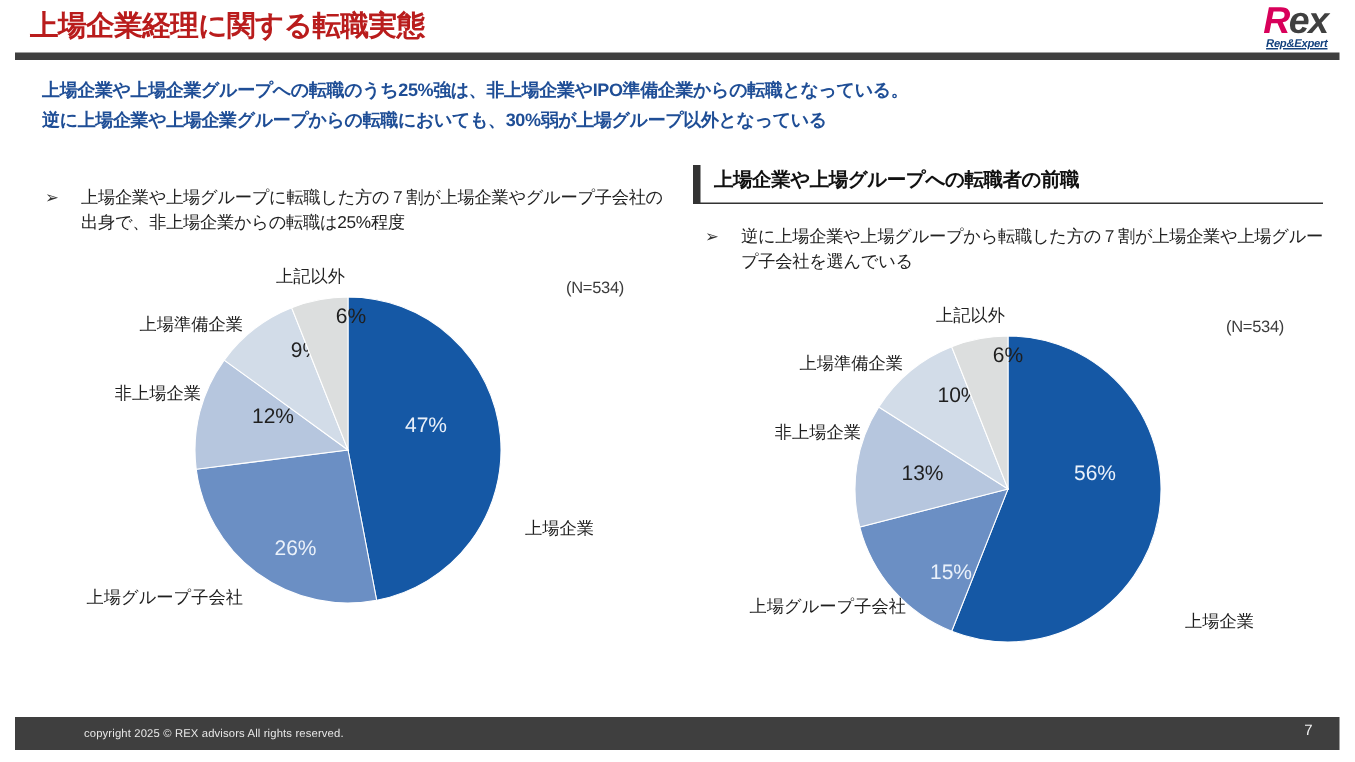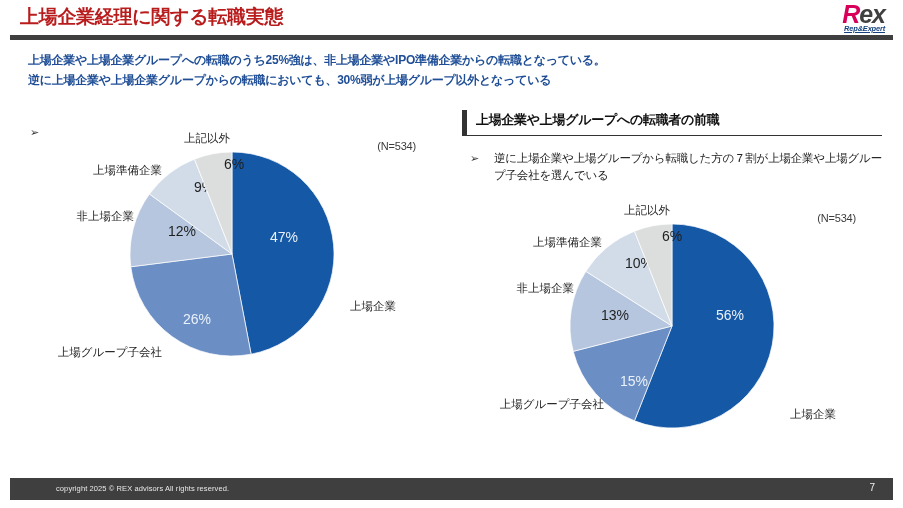--- a/index.html
+++ b/index.html
@@ -201,20 +201,21 @@
 </div>
 
 <div id="lead-block">
   <div class="lead-line">上場企業や上場企業グループへの転職のうち25%強は、非上場企業やIPO準備企業からの転職となっている。</div>
   <div class="lead-line">逆に上場企業や上場企業グループからの転職においても、30%弱が上場グループ以外となっている</div>
 </div>
 
 <div class="panel" id="panel-left">
   <div class="panel-bullet">
     <span class="bullet-marker">➢</span>
+    <span>上場企業や上場グループに転職した方の７割が上場企業やグループ子会社の出身で、非上場企業からの転職は25%程度</span>
   </div>
 
   <div class="chart-area">
     <div class="chart-note">(N=534)</div>
     <svg class="pie-svg" id="pie-left" width="420" height="250" viewBox="0 0 420 250">
         <path d="M 210 130 L 210 28 A 102 102 0 0 1 229.11289408774394 230.19329957432623 Z" fill="#1558A5" stroke="#ffffff" stroke-width="0.7"></path>
         <text x="262" y="118" text-anchor="middle" class="pie-pct on-dark">47%</text>
         <path d="M 210 130 L 229.11289408774394 230.19329957432623 A 102 102 0 0 1 108.80430046592326 142.78398982355907 Z" fill="#6B8FC4" stroke="#ffffff" stroke-width="0.7"></path>
         <text x="175" y="200" text-anchor="middle" class="pie-pct on-dark">26%</text>
         <path d="M 210 130 L 108.80430046592326 142.78398982355907 A 102 102 0 0 1 127.48026657375534 70.04590426616775 Z" fill="#B6C6DE" stroke="#ffffff" stroke-width="0.7"></path>

